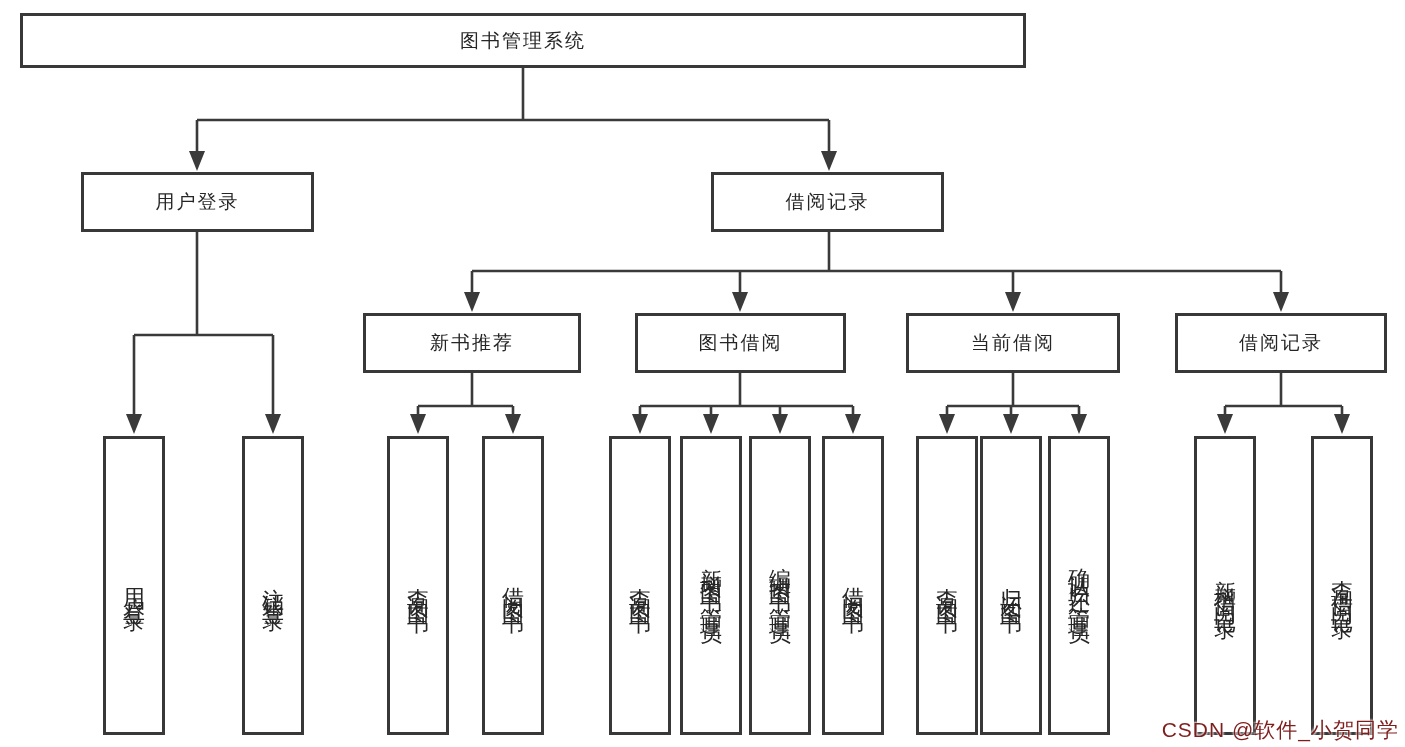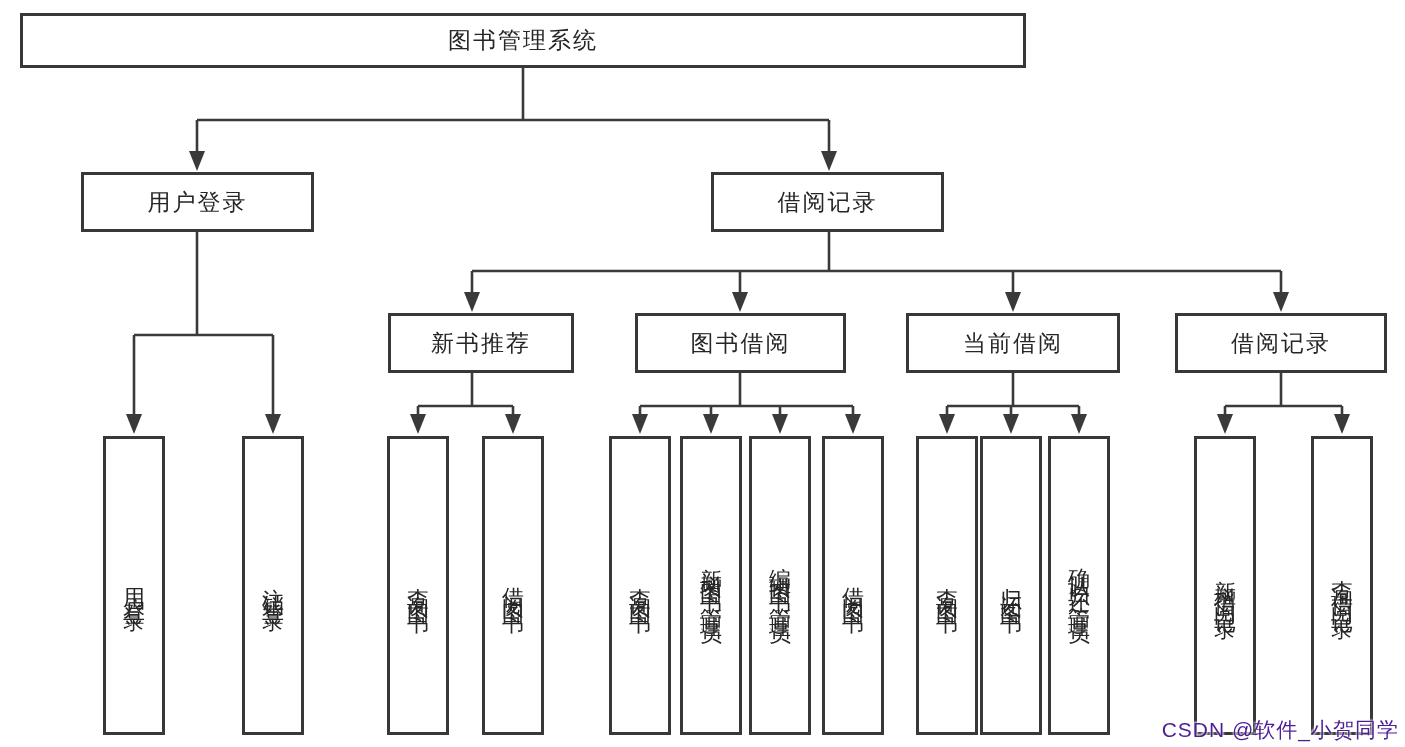--- a/index.html
+++ b/index.html
@@ -6,36 +6,36 @@
   .canvas{
     position:relative;width:1405px;height:747px;background:#ffffff;
     font-family:"Liberation Sans",sans-serif;color:#262626;overflow:hidden;
   }
   .connector-layer{position:absolute;left:0;top:0;width:1405px;height:747px;}
   .connector-layer path{stroke:#3a3a3a;stroke-width:2.6;fill:none;}
   .connector-layer polygon{fill:#3a3a3a;stroke:none;}
   .hnode{
     position:absolute;height:60px;border:3px solid #383838;background:#fff;
     display:flex;align-items:center;justify-content:center;
-    font-size:23px;letter-spacing:2px;box-sizing:border-box;
+    font-size:19px;letter-spacing:2px;box-sizing:border-box;
   }
   .root{left:20px;top:13px;width:1006px;height:55px;}
   .l2{top:172px;width:233px;}
   .l3{top:313px;}
   .leaf{
     position:absolute;top:436px;width:62px;height:299px;
     border:3px solid #383838;background:#fff;box-sizing:border-box;
     display:flex;align-items:center;justify-content:center;
   }
   .vtext{
     writing-mode:vertical-rl;text-orientation:mixed;
     font-size:22px;letter-spacing:8px;line-height:1;white-space:nowrap;
   }
   .watermark{
-    position:absolute;right:6px;bottom:3px;font-size:21px;color:#4c1d95;
+    position:absolute;right:6px;bottom:3px;font-size:21px;color:#7f1d1d;
     letter-spacing:1px;z-index:5;
     text-shadow:1px 1px 2px rgba(255,255,255,.95),-1px -1px 2px rgba(255,255,255,.95);
   }
 </style>
 </head>
 <body>
 
 <div class="canvas">
 
   <svg class="connector-layer" viewBox="0 0 1405 747">
@@ -92,21 +92,21 @@
     <span>图书管理系统</span>
   </div>
 
   <div class="hnode l2" style="left:81px;">
     <span>用户登录</span>
   </div>
   <div class="hnode l2" style="left:711px;">
     <span>借阅记录</span>
   </div>
 
-  <div class="hnode l3" style="left:363px;width:186px;margin-left:25px;">
+  <div class="hnode l3" style="left:363px;width:218px;">
     <span>新书推荐</span>
   </div>
   <div class="hnode l3" style="left:635px;width:211px;">
     <span>图书借阅</span>
   </div>
   <div class="hnode l3" style="left:906px;width:214px;">
     <span>当前借阅</span>
   </div>
   <div class="hnode l3" style="left:1175px;width:212px;">
     <span>借阅记录</span>

